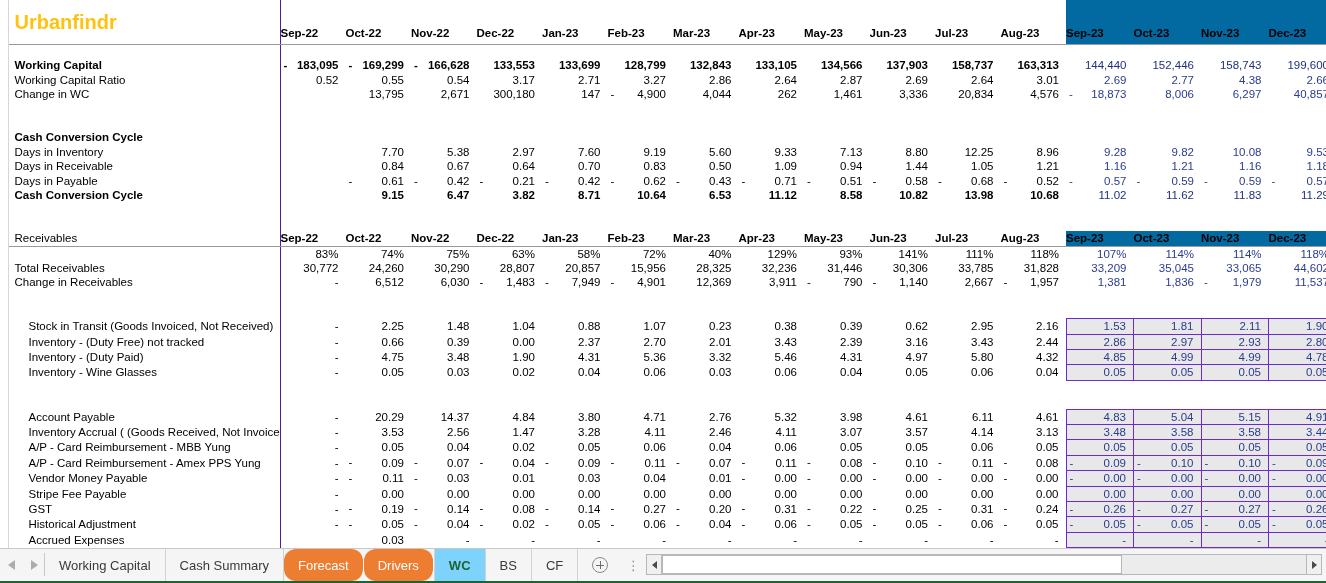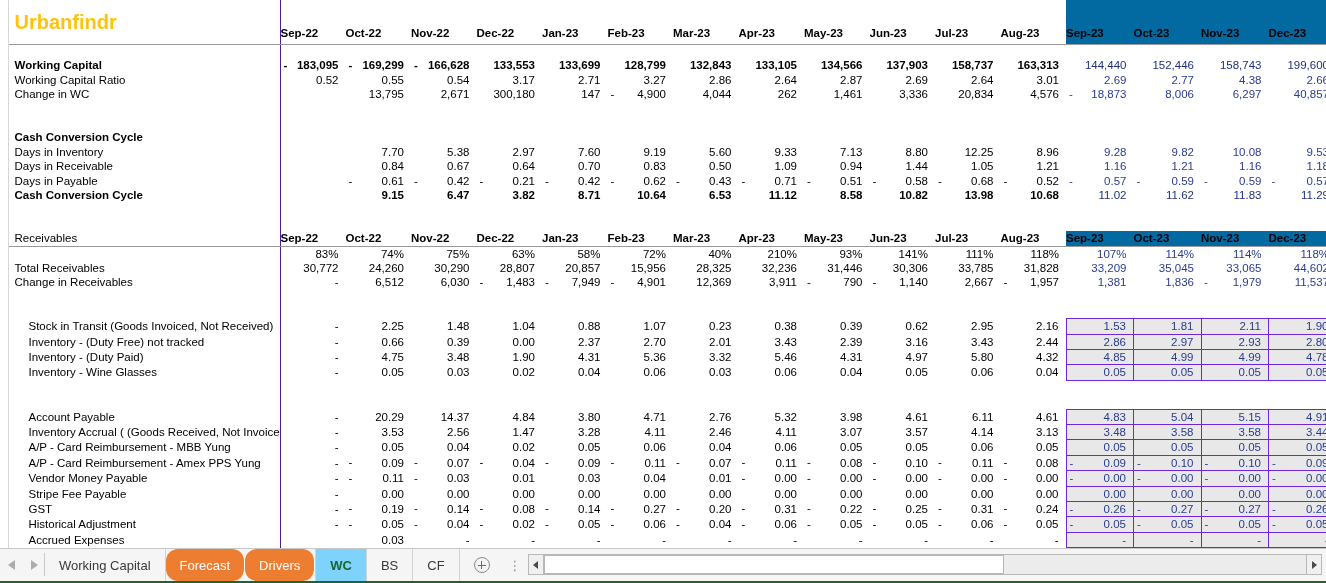--- a/index.html
+++ b/index.html
@@ -534,21 +534,21 @@
           <tr>
             <td class="gut"></td>
             <td class="lbl sep-right"></td>
             <td class="num">83%</td>
             <td class="num">74%</td>
             <td class="num">75%</td>
             <td class="num">63%</td>
             <td class="num">58%</td>
             <td class="num">72%</td>
             <td class="num">40%</td>
-            <td class="num">210%</td>
+            <td class="num">129%</td>
             <td class="num">93%</td>
             <td class="num">141%</td>
             <td class="num">111%</td>
             <td class="num">118%</td>
             <td class="num fc-num">107%</td>
             <td class="num fc-num">114%</td>
             <td class="num fc-num">114%</td>
             <td class="num fc-num">118%</td>
           </tr>
           <tr>
@@ -956,20 +956,21 @@
   </div>
 
   <div id="tabbar">
     <div class="navarrows">
       <span class="navarrow left"></span>
       <span class="navarrow right"></span>
     </div>
     <div class="vsep"></div>
     <div class="tabs" id="tabs-container">
         <div class="tab">Working Capital</div>
+        <div class="tab">Cash Summary</div>
         <div class="tab colored">Forecast</div>
         <div class="tab colored">Drivers</div>
         <div class="tab active">WC</div>
         <div class="tab">BS</div>
         <div class="tab">CF</div>
       </div>
     <div class="addsheet">
       <span class="plus-circle"></span>
     </div>
     <div class="dots">⋮</div>

